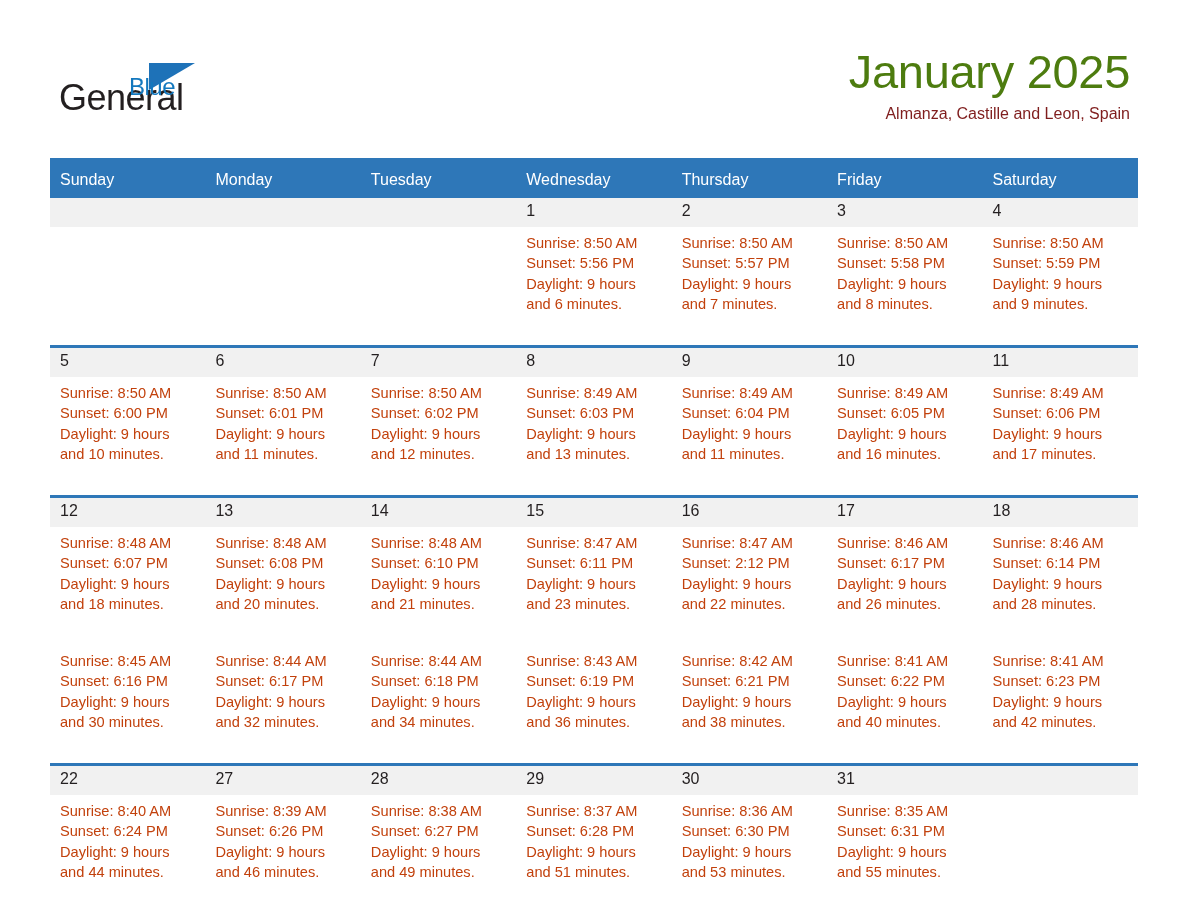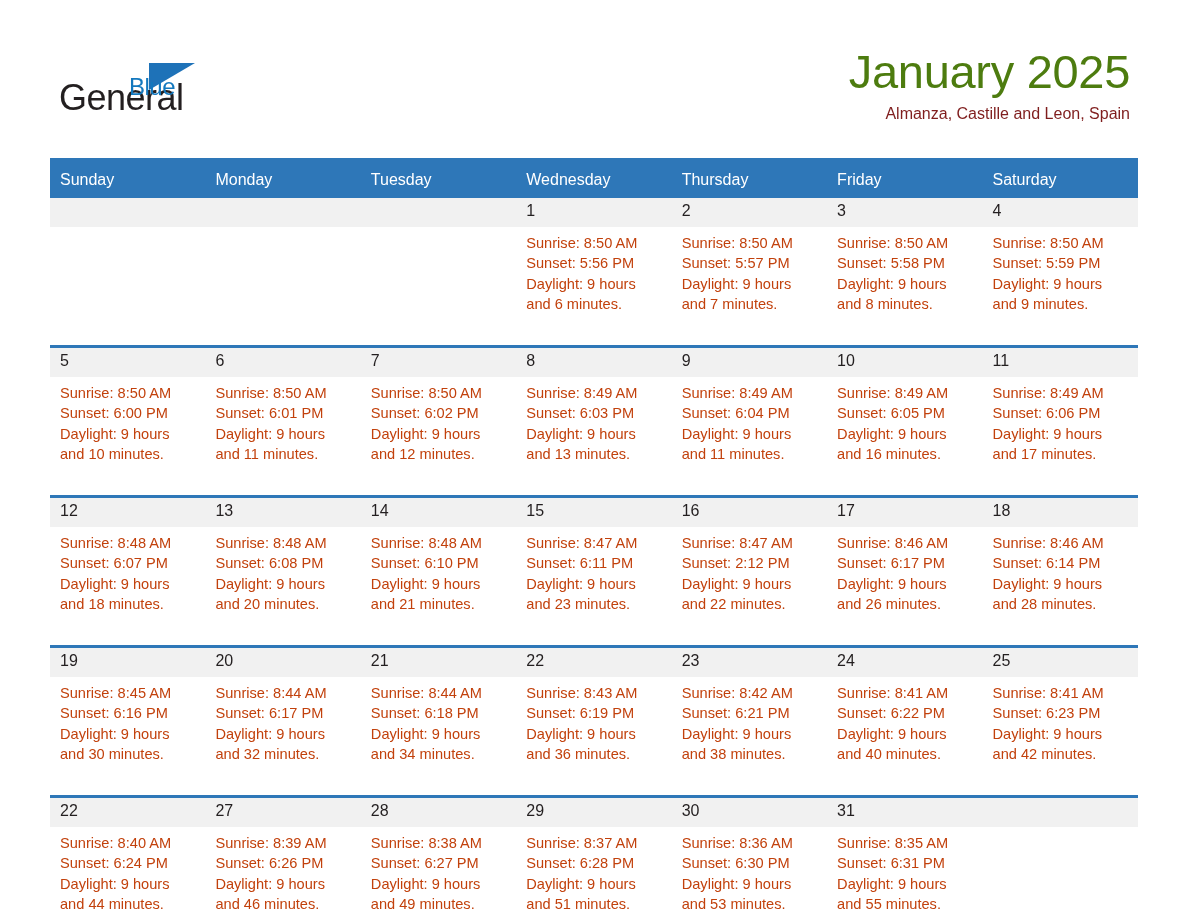--- a/index.html
+++ b/index.html
@@ -332,29 +332,20 @@
               <div class="info-line">Daylight: 9 hours</div>
               <div class="info-line">and 26 minutes.</div>
             </td>
             <td>
               <div class="info-line">Sunrise: 8:46 AM</div>
               <div class="info-line">Sunset: 6:14 PM</div>
               <div class="info-line">Daylight: 9 hours</div>
               <div class="info-line">and 28 minutes.</div>
             </td>
           </tr>
-          <tr class="daynum-row">
-            <td>19</td>
-            <td>20</td>
-            <td>21</td>
-            <td>22</td>
-            <td>23</td>
-            <td>24</td>
-            <td>25</td>
-          </tr>
           <tr class="info-row">
             <td>
               <div class="info-line">Sunrise: 8:45 AM</div>
               <div class="info-line">Sunset: 6:16 PM</div>
               <div class="info-line">Daylight: 9 hours</div>
               <div class="info-line">and 30 minutes.</div>
             </td>
             <td>
               <div class="info-line">Sunrise: 8:44 AM</div>
               <div class="info-line">Sunset: 6:17 PM</div>

